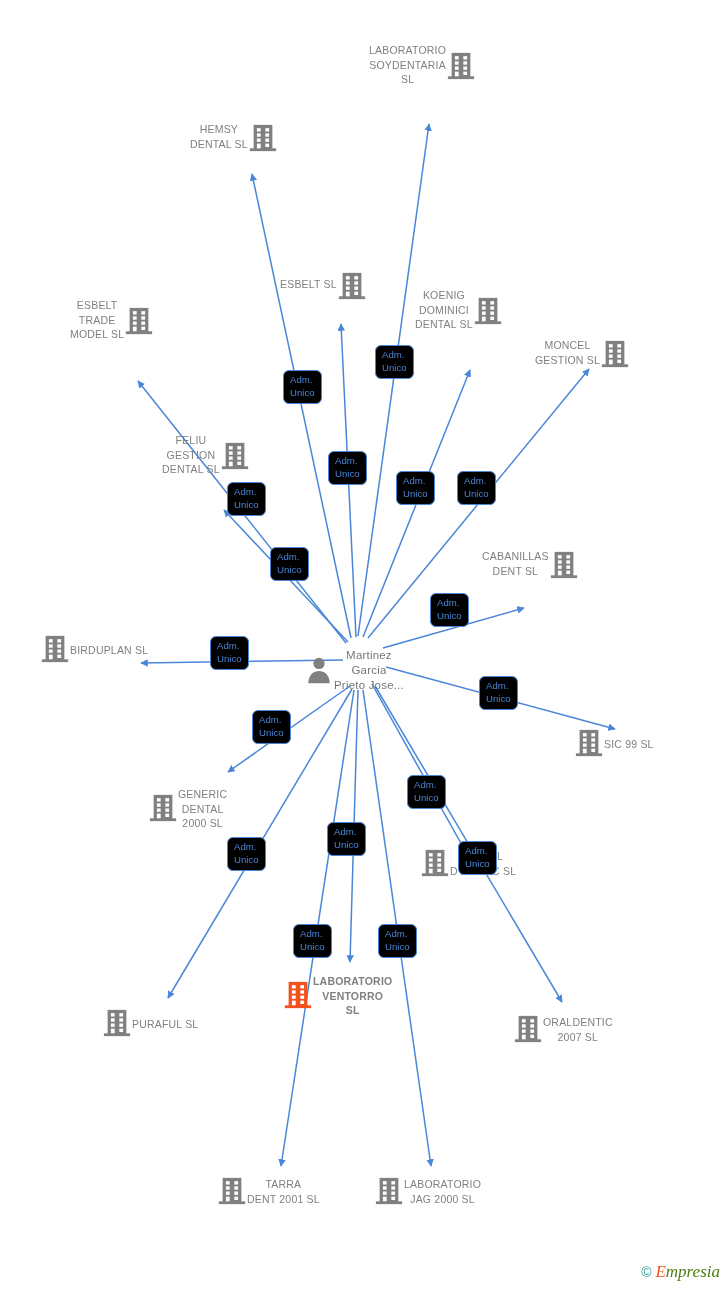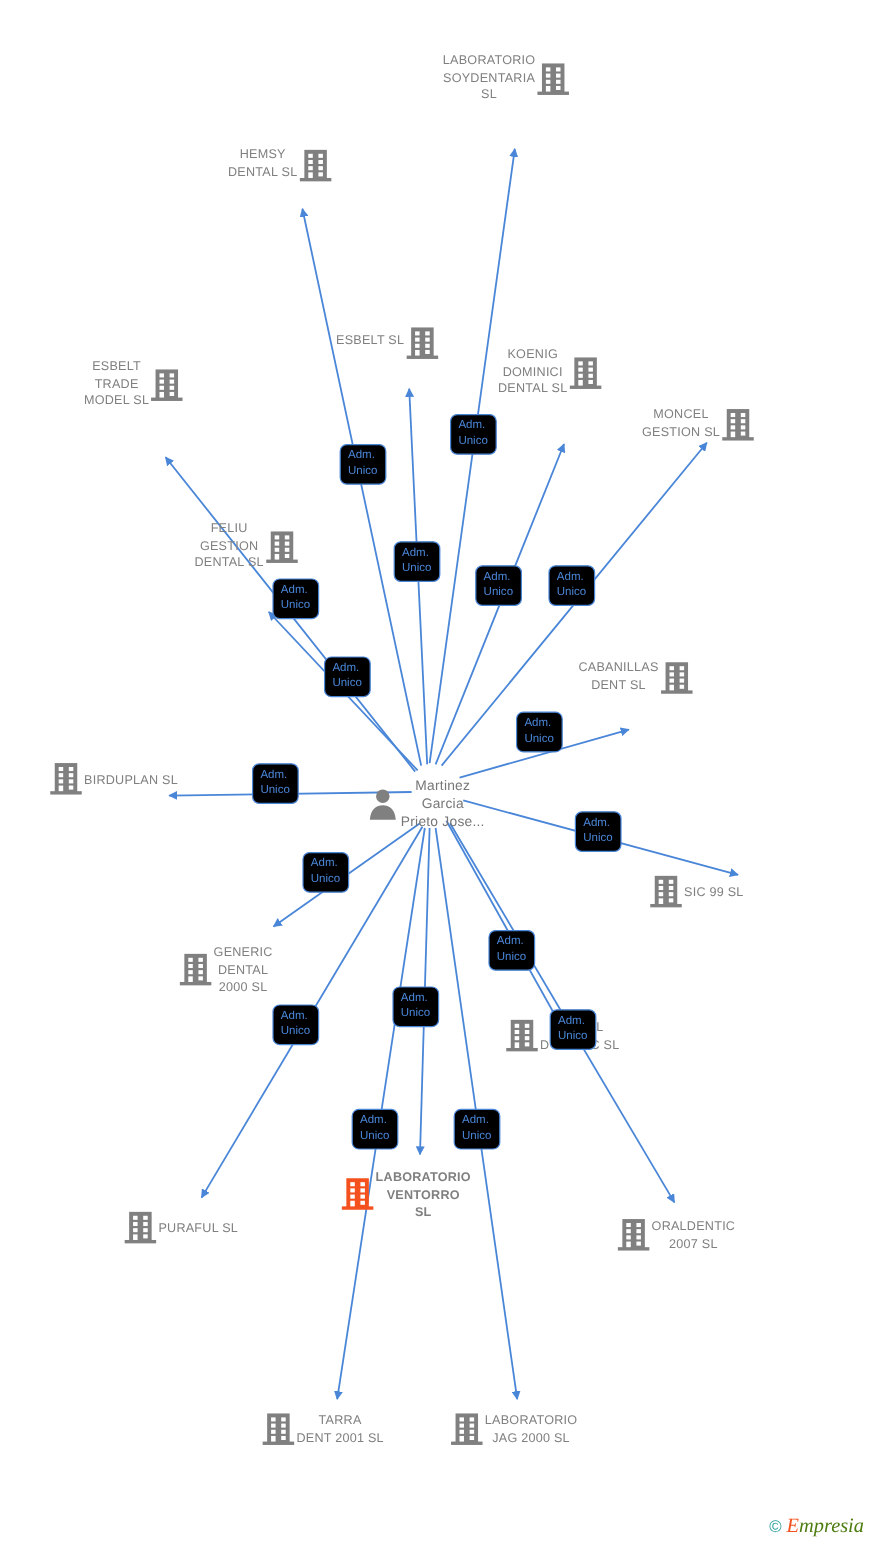--- a/index.html
+++ b/index.html
@@ -230,21 +230,21 @@
             <rect x="18.5" y="5.5" width="4" height="3.6" fill="#fff"></rect>
             <rect x="9.5" y="11" width="4" height="3.6" fill="#fff"></rect>
             <rect x="18.5" y="11" width="4" height="3.6" fill="#fff"></rect>
             <rect x="9.5" y="16.5" width="4" height="3.6" fill="#fff"></rect>
             <rect x="18.5" y="16.5" width="4" height="3.6" fill="#fff"></rect>
             <rect x="9.5" y="22" width="4" height="5" fill="#fff"></rect>
             <rect x="18.5" y="22" width="4" height="3.6" fill="#fff"></rect>
           </svg></span>
         <div class="label">BIRDUPLAN  SL</div>
       </div>
-      <div class="node label-bottom" style="left: 600px; top: 728px;">
+      <div class="node label-bottom" style="left: 634px; top: 728px;">
         <span class="icon"><svg width="30" height="30" viewBox="0 0 32 32" xmlns="http://www.w3.org/2000/svg">
             <rect x="6" y="2" width="20" height="26" fill="#808080"></rect>
             <rect x="2" y="27" width="28" height="3" fill="#808080"></rect>
             <rect x="9.5" y="5.5" width="4" height="3.6" fill="#fff"></rect>
             <rect x="18.5" y="5.5" width="4" height="3.6" fill="#fff"></rect>
             <rect x="9.5" y="11" width="4" height="3.6" fill="#fff"></rect>
             <rect x="18.5" y="11" width="4" height="3.6" fill="#fff"></rect>
             <rect x="9.5" y="16.5" width="4" height="3.6" fill="#fff"></rect>
             <rect x="18.5" y="16.5" width="4" height="3.6" fill="#fff"></rect>
             <rect x="9.5" y="22" width="4" height="5" fill="#fff"></rect>

